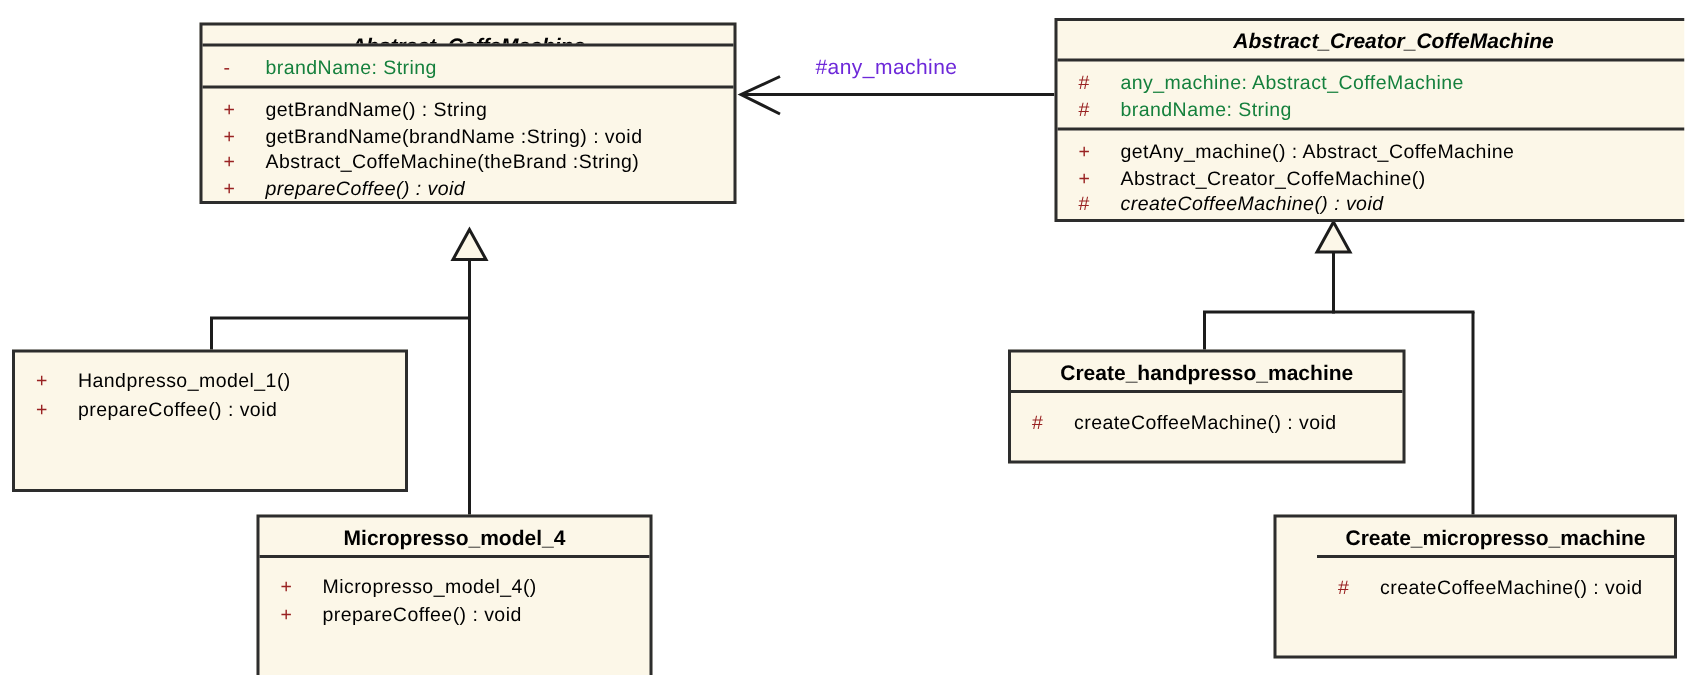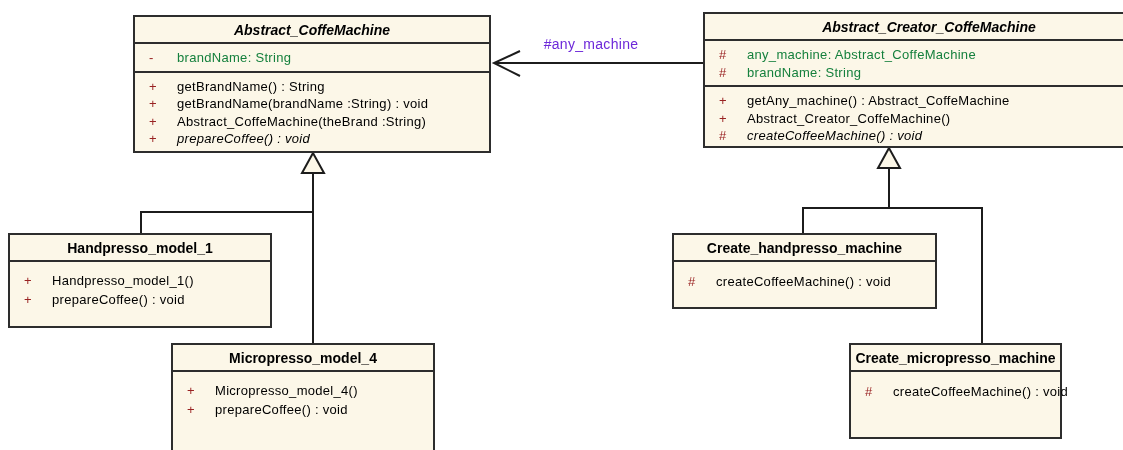--- a/index.html
+++ b/index.html
@@ -111,21 +111,21 @@
     </g>
     <g>
       <line x1="889" y1="168" x2="889" y2="209"></line>
       <line x1="982" y1="208" x2="982" y2="344"></line>
       <polygon class="tri" points="889,148 878,168 900,168"></polygon>
     </g>
   </svg>
 
   <div class="assoc-label">#any_machine</div>
 
-  <div class="uml-class abstract" style="left:133px; top:15px; width:358px; height:138px;">
+  <div class="uml-class abstract" style="left:133px; top:15px; width:358px; height:121px;">
     <div class="uml-title">Abstract_CoffeMachine</div>
     <div class="attrs">
       <div class="member attr">
         <span class="vis">-</span>
         <span class="txt">brandName: String</span>
       </div>
     </div>
     <div class="methods">
       <div class="member method">
         <span class="vis">+</span>
@@ -168,21 +168,20 @@
         <span class="txt">Abstract_Creator_CoffeMachine()</span>
       </div>
       <div class="member method italic">
         <span class="vis">#</span>
         <span class="txt">createCoffeeMachine() : void</span>
       </div>
     </div>
   </div>
 
   <div class="uml-class" style="left:8px; top:233px; width:264px; height:95px;">
-    <div class="uml-title">Handpresso_model_1</div>
     <div class="methods" style="padding-top:9px;">
       <div class="member method" style="line-height:19px;">
         <span class="vis">+</span>
         <span class="txt">Handpresso_model_1()</span>
       </div>
       <div class="member method" style="line-height:19px;">
         <span class="vis">+</span>
         <span class="txt">prepareCoffee() : void</span>
       </div>
     </div>
@@ -205,21 +204,21 @@
   <div class="uml-class" style="left:672px; top:233px; width:265px; height:76px;">
     <div class="uml-title">Create_handpresso_machine</div>
     <div class="methods" style="padding-top:11px;">
       <div class="member method">
         <span class="vis">#</span>
         <span class="txt">createCoffeeMachine() : void</span>
       </div>
     </div>
   </div>
 
-  <div class="uml-class" style="left:849px; top:343px; width:213px; height:96px;">
+  <div class="uml-class" style="left:849px; top:343px; width:269px; height:96px;padding-left:27px;">
     <div class="uml-title">Create_micropresso_machine</div>
     <div class="methods" style="padding-top:11px;">
       <div class="member method">
         <span class="vis">#</span>
         <span class="txt">createCoffeeMachine() : void</span>
       </div>
     </div>
   </div>
 
 </div>

